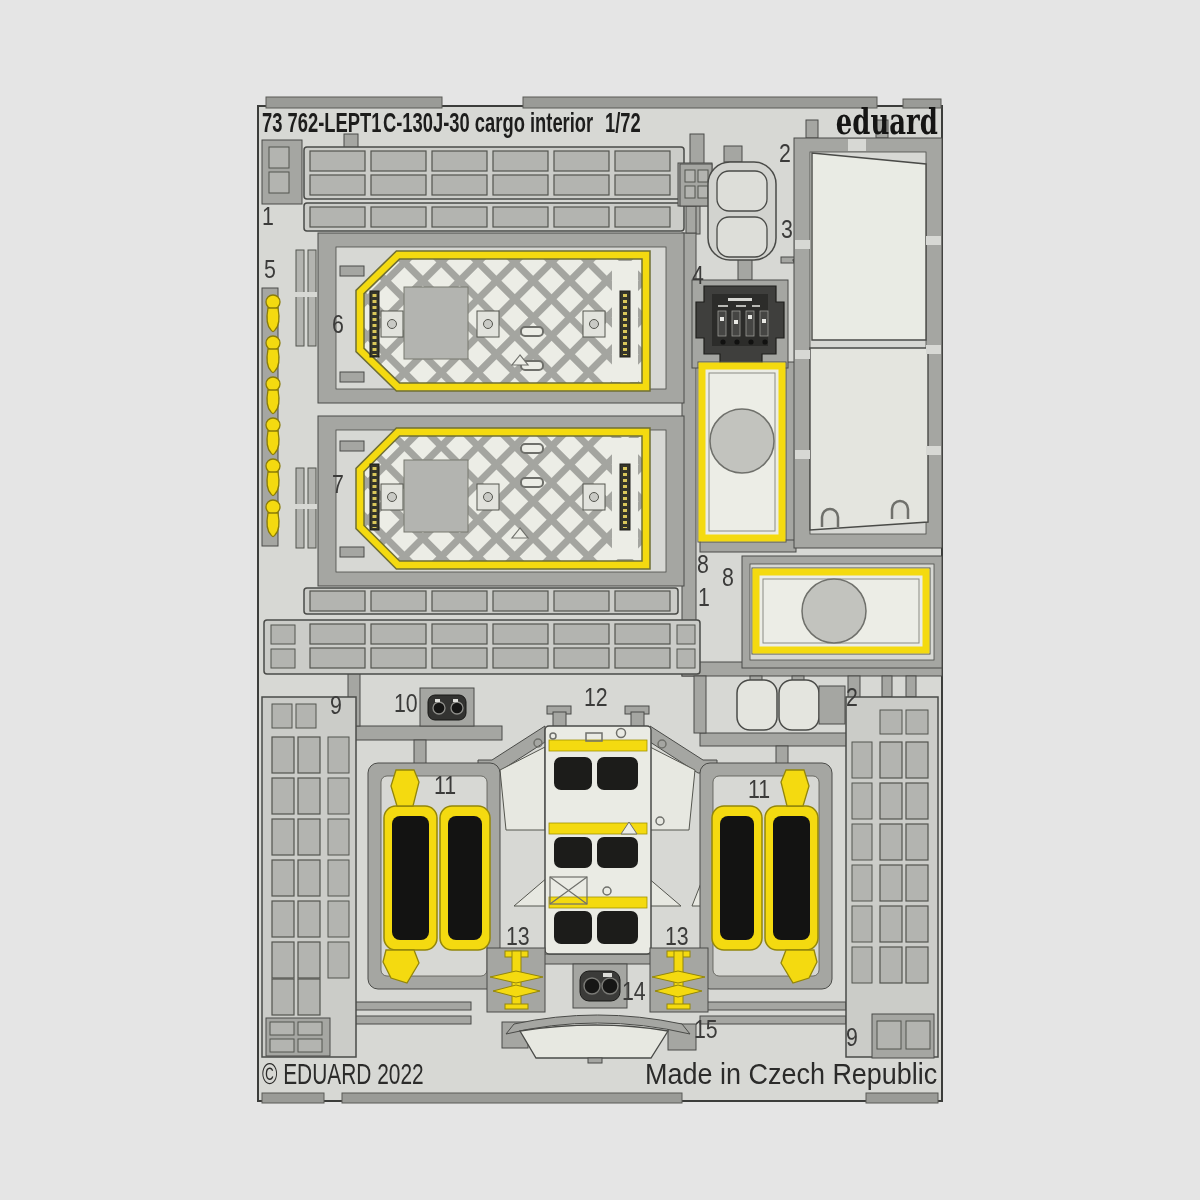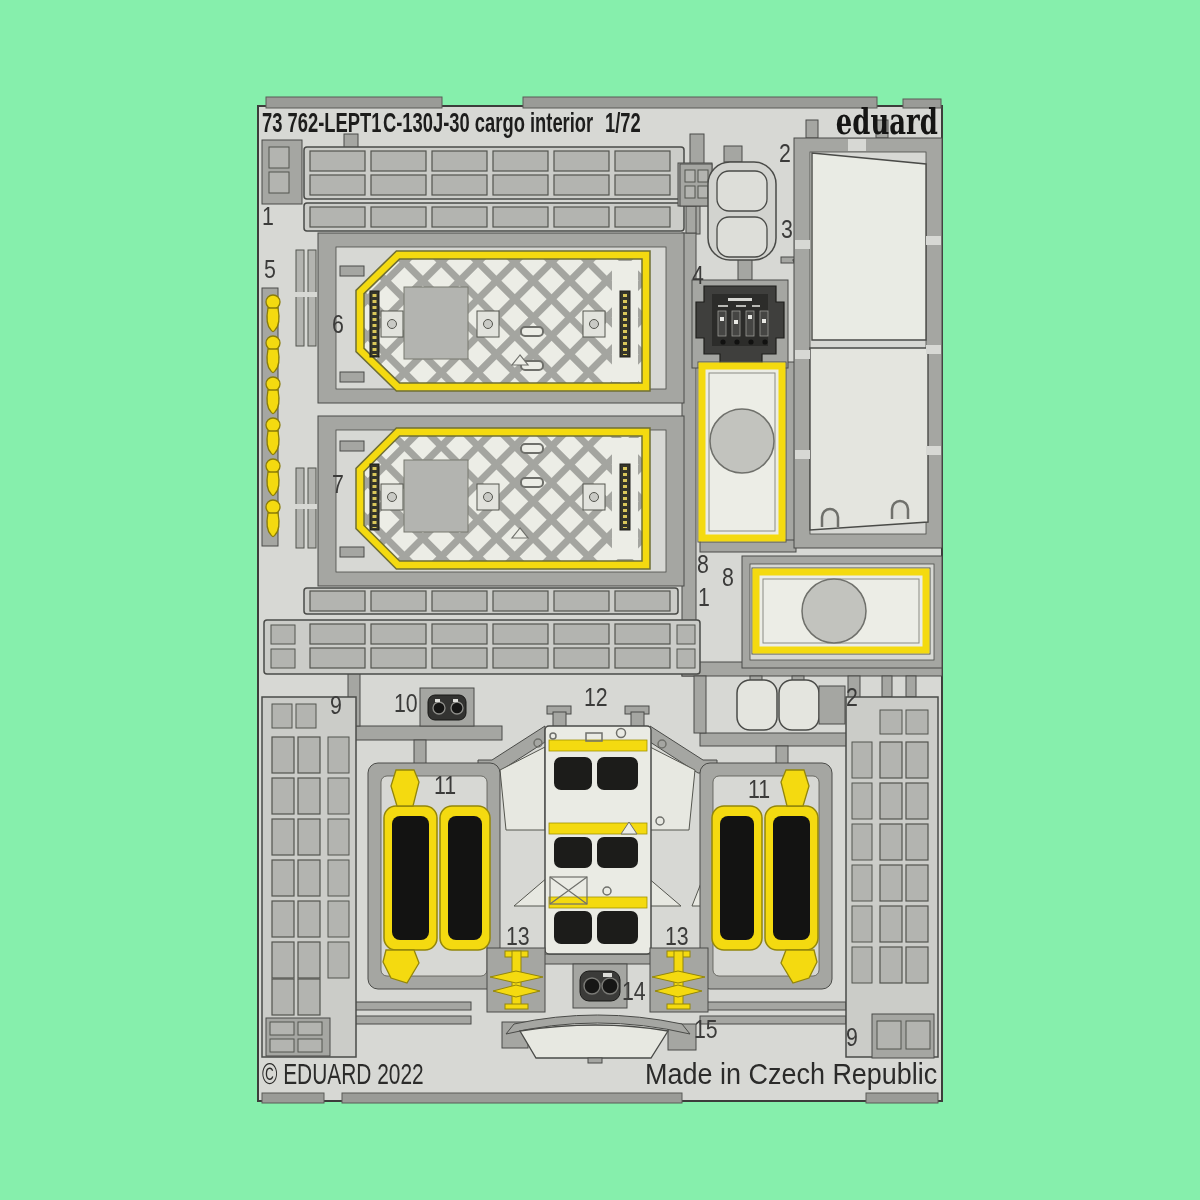--- a/index.html
+++ b/index.html
@@ -1,16 +1,16 @@
 <!DOCTYPE html>
 <html><head>
 <meta charset="utf-8">
 <style>
   html,body{margin:0;padding:0;background:#fdfdfd;}
-  #stage{position:relative;width:1200px;height:1200px;background:#86efac;overflow:hidden;
+  #stage{position:relative;width:1200px;height:1200px;background:#e5e5e5;overflow:hidden;
          font-family:"Liberation Sans",sans-serif;}
   #fret-svg{position:absolute;left:0;top:0;}
   .hdr{position:absolute;top:110px;font-size:27px;font-weight:bold;color:#1d1d1c;
        transform:scaleX(0.68);transform-origin:left top;white-space:nowrap;line-height:1;}
   #hdr-code{left:262px;}
   #hdr-title{left:383px;}
   #hdr-scale{left:605px;}
   #brand-logo{position:absolute;top:104px;right:262px;font-family:"DejaVu Serif",serif;
        font-weight:bold;font-size:35px;color:#151514;transform:scaleX(0.74);
        transform-origin:right top;line-height:1;}

